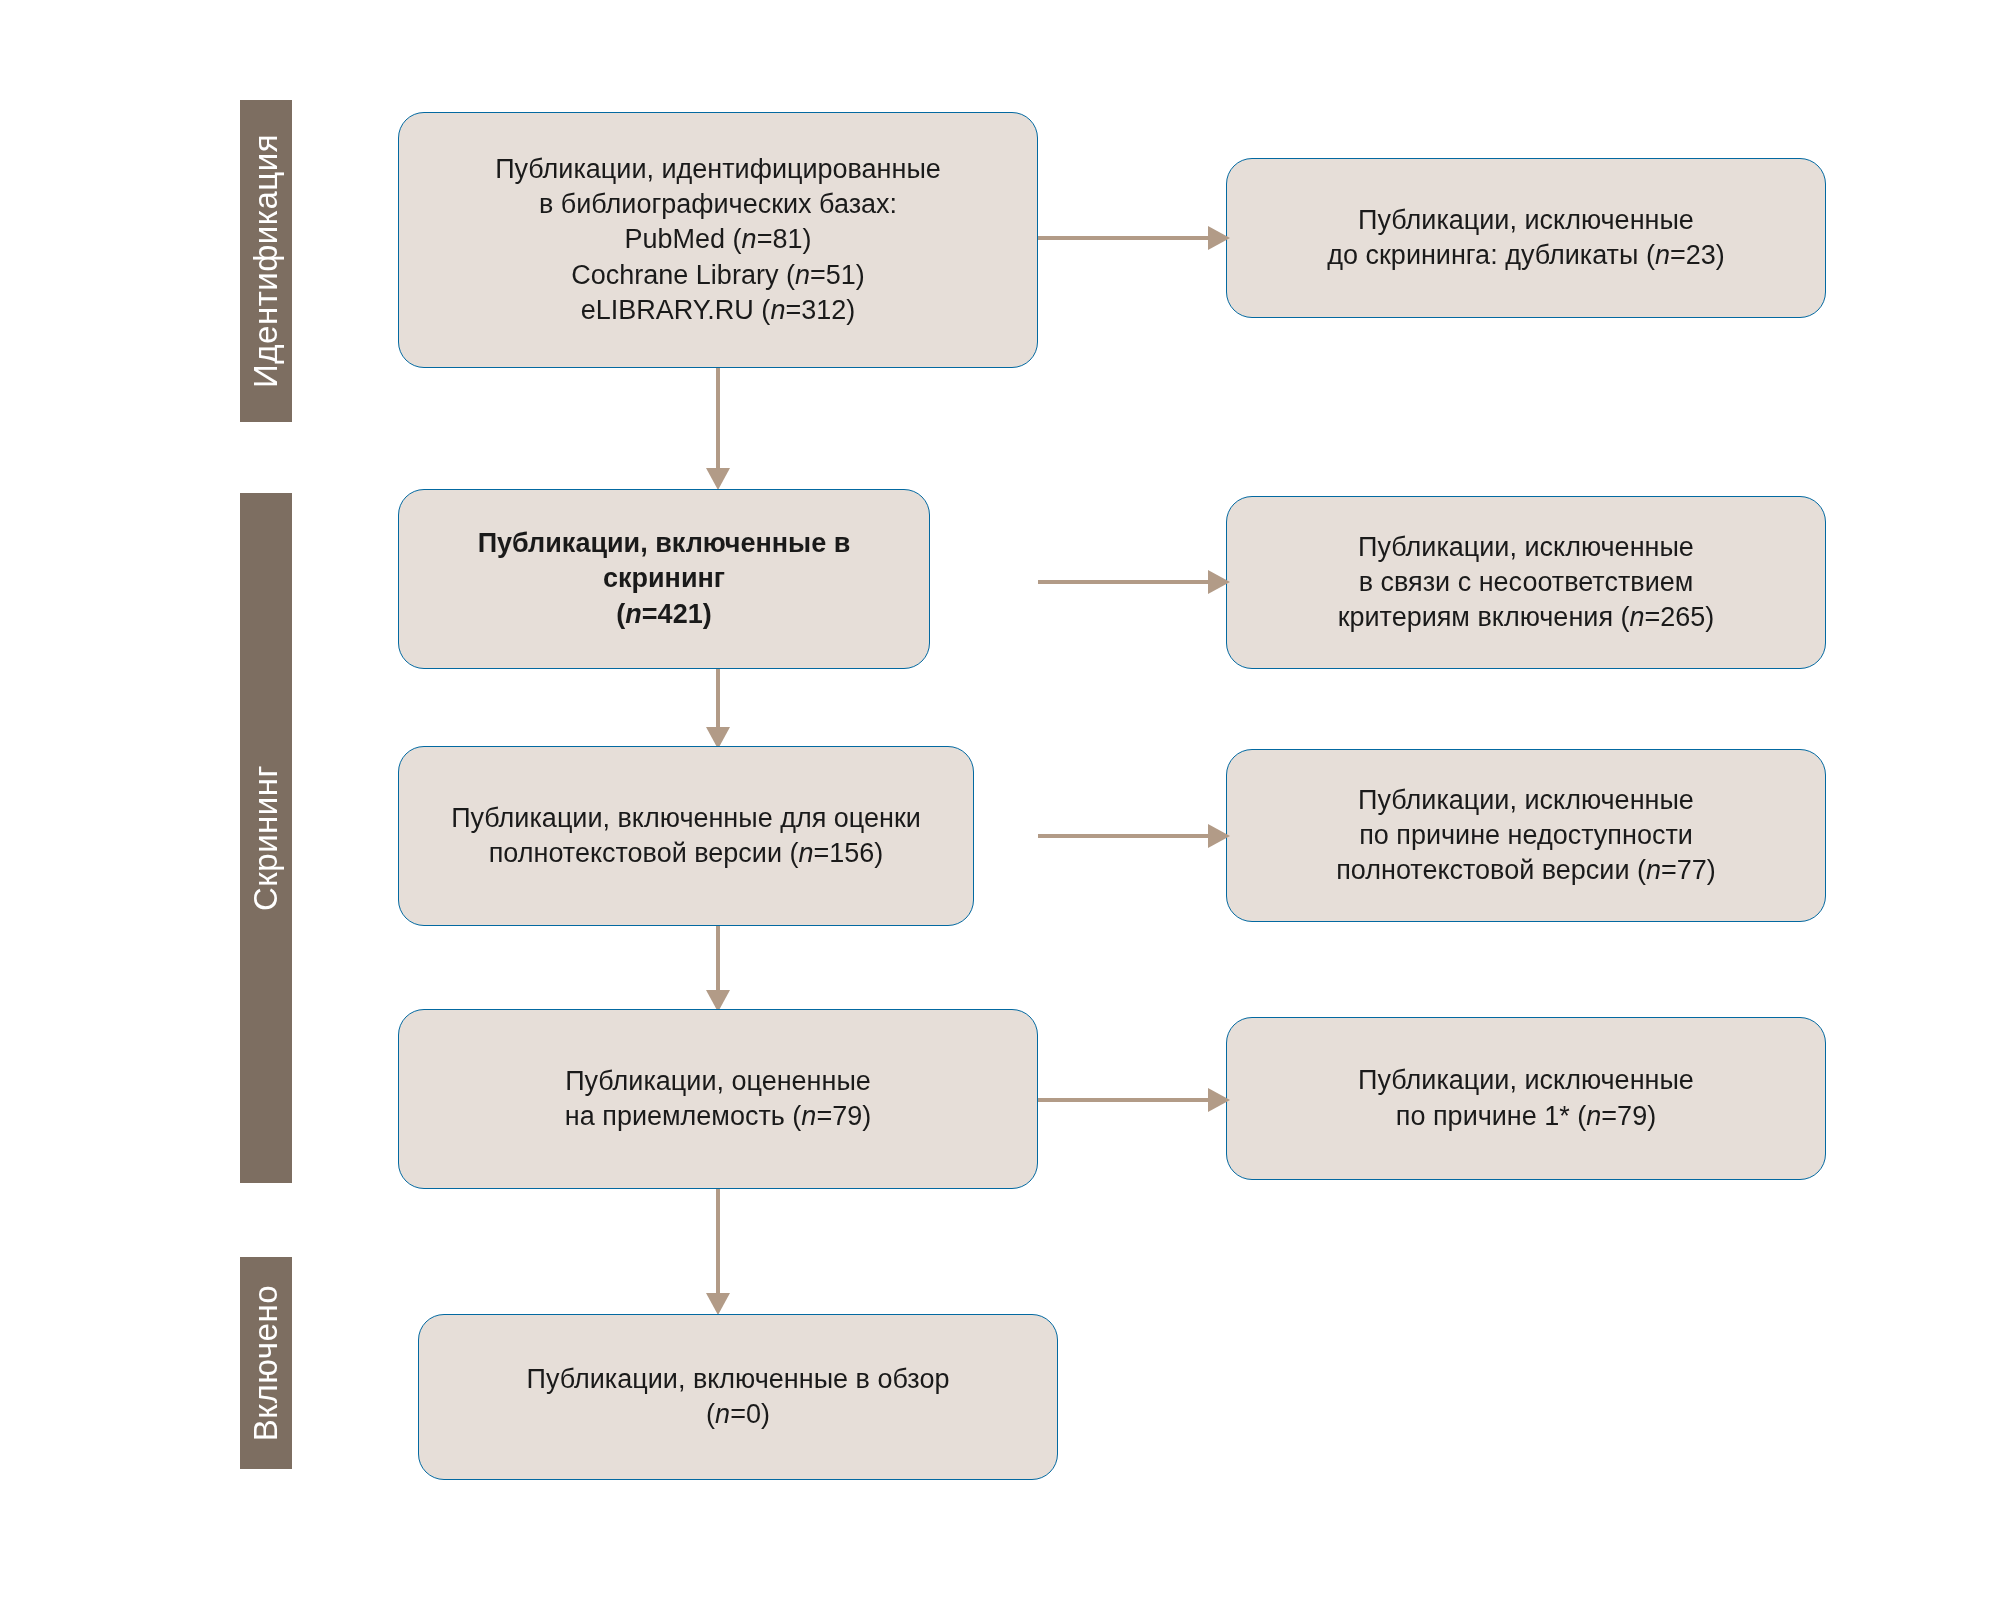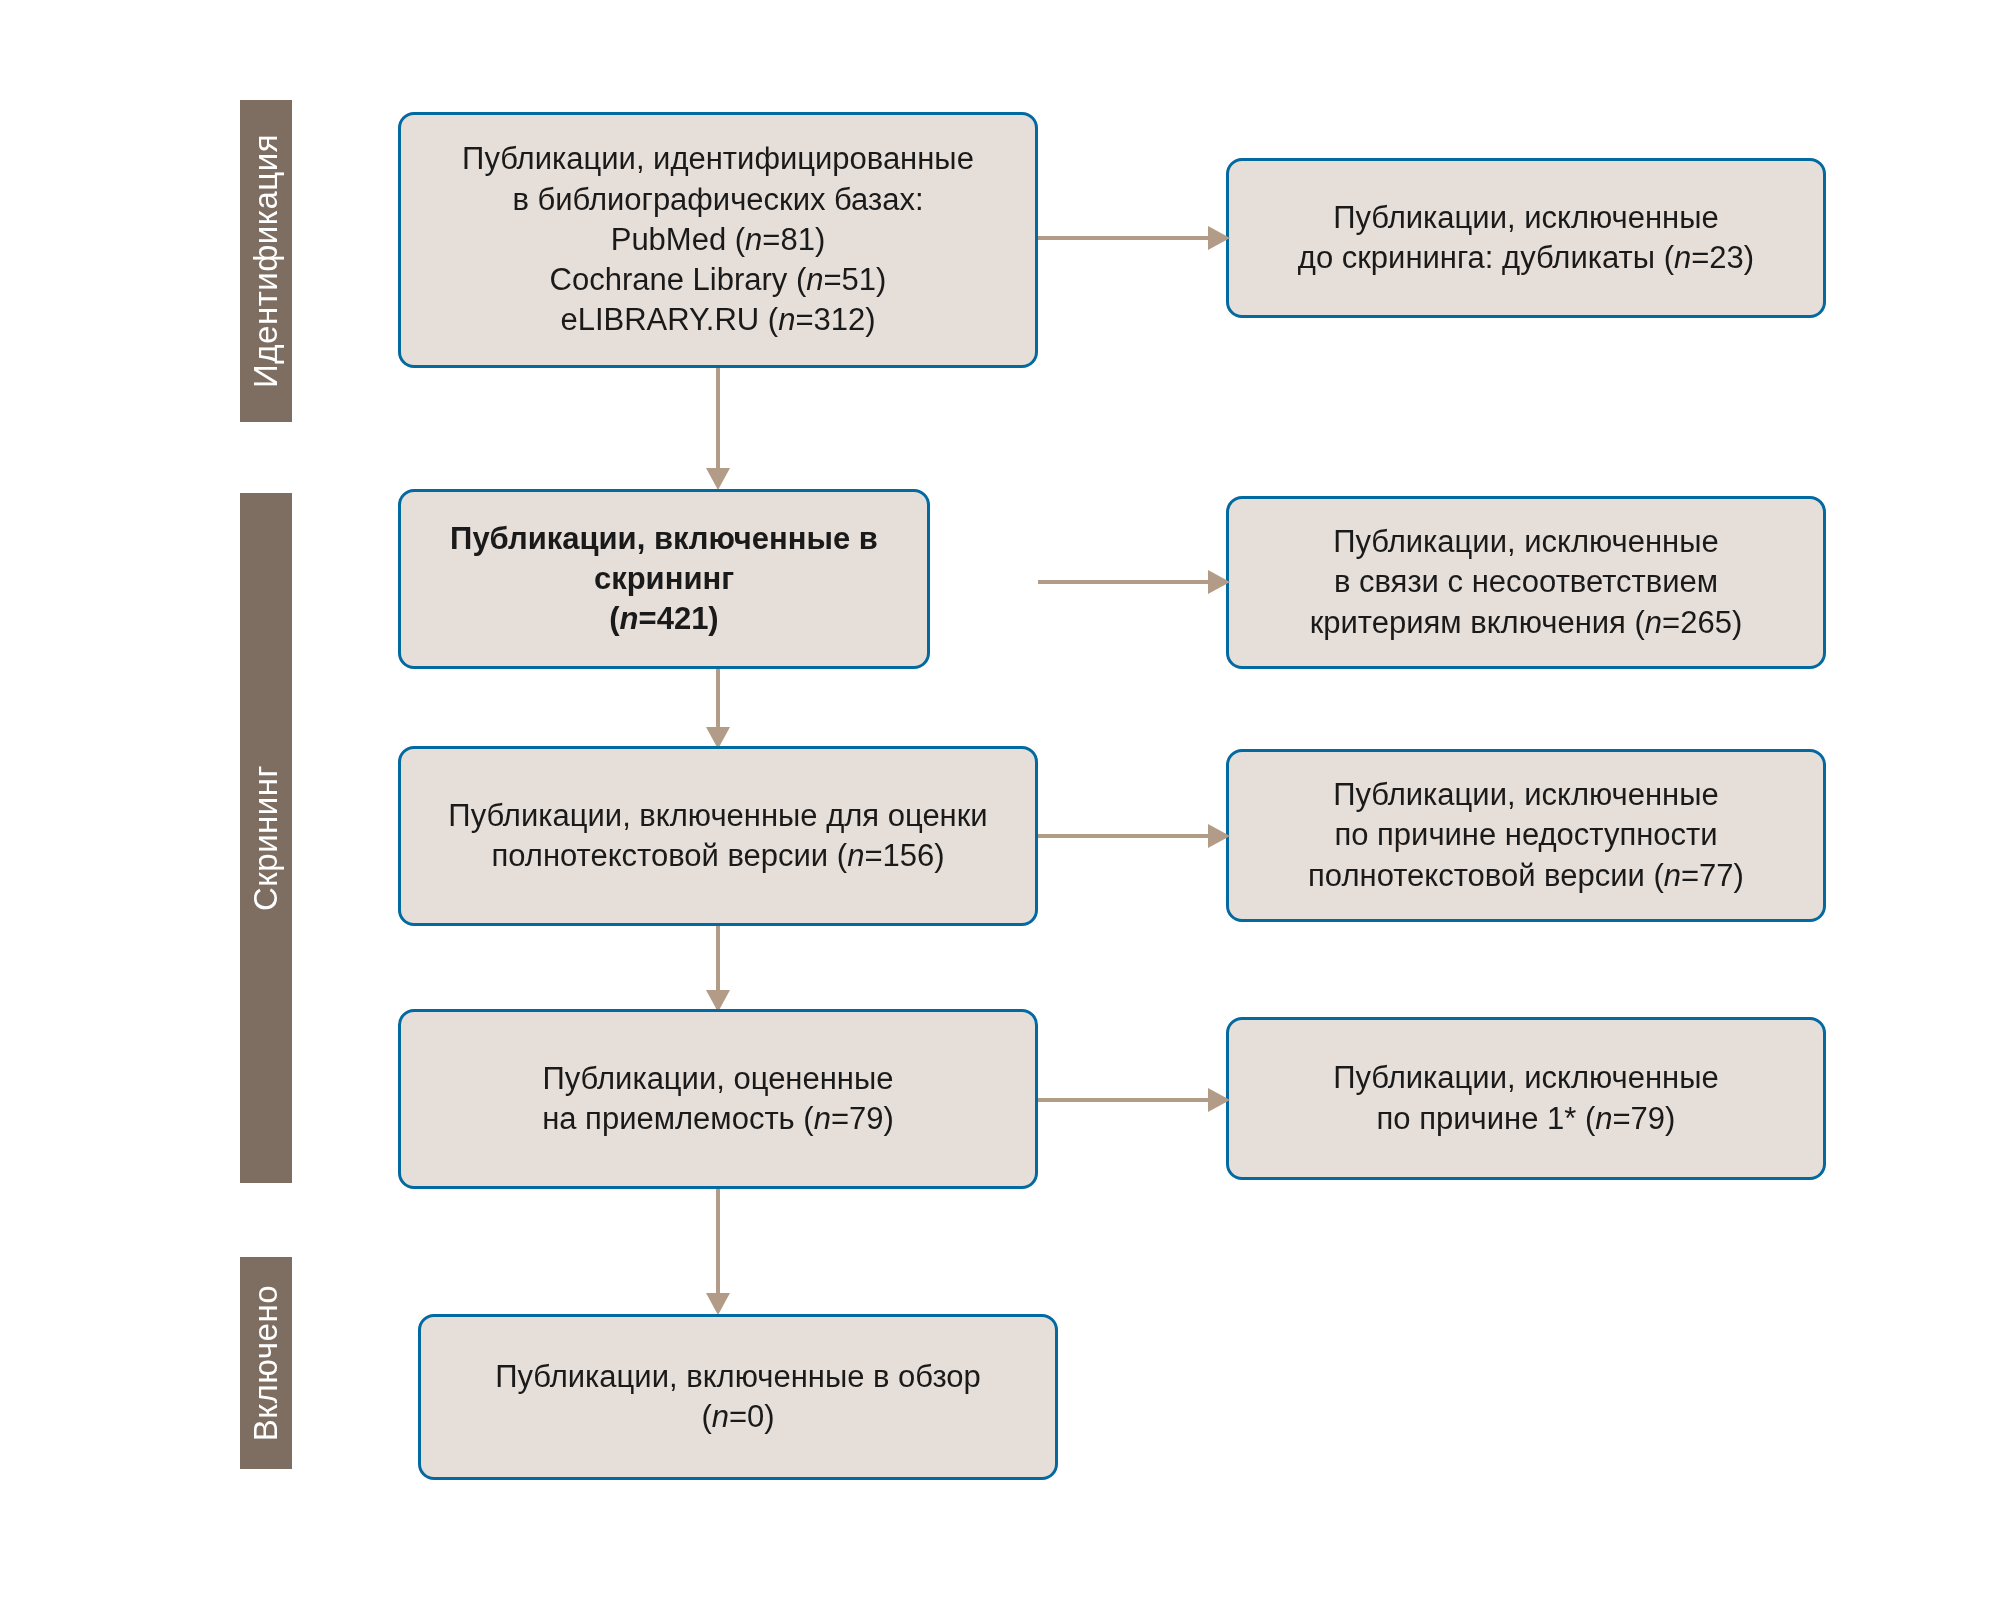--- a/index.html
+++ b/index.html
@@ -35,28 +35,28 @@
     transform: rotate(180deg);
     writing-mode: vertical-rl;
     -webkit-writing-mode: vertical-rl;
     font-weight: 400;
   }
   
   .flow-box {
     position: absolute;
     box-sizing: border-box;
     background: #e6ded8;
-    border: 3px solid #0369a1;
-    border-radius: 16px;
+    border: 1px solid #0369a1;
+    border-radius: 26px;
     display: flex;
     align-items: center;
     justify-content: center;
     text-align: center;
     color: #1a1a1a;
-    font-size: 31px;
+    font-size: 27px;
     line-height: 1.30;
     padding: 6px 18px;
   }
   .flow-box .box-text {
     display: block;
     width: 100%;
   }
   .flow-box .box-text i {
     font-style: italic;
   }
@@ -123,21 +123,21 @@
     </svg>
   </div>
 
   <div class="conn" style="left:702px; top:669px; width:32px; height:80px;">
     <svg width="32" height="80" viewBox="0 0 32 80">
       <line x1="16" y1="0" x2="16" y2="58" stroke="#b29b87" stroke-width="4"></line>
       <polygon points="4,58 28,58 16,80" fill="#b29b87"></polygon>
     </svg>
   </div>
 
-  <div class="flow-box" style="left:398px; top:746px; width:640px; height:180px;">
+  <div class="flow-box" style="left:398px; top:746px; width:576px; height:180px;">
     <span class="box-text">Публикации, включенные для оценки<br>полнотекстовой версии (<i>n</i>=156)</span>
   </div>
 
   <div class="flow-box" style="left:1226px; top:749px; width:600px; height:173px;">
     <span class="box-text">Публикации, исключенные<br>по причине недоступности<br>полнотекстовой версии (<i>n</i>=77)</span>
   </div>
 
   <div class="conn" style="left:1038px; top:820px; width:192px; height:32px;">
     <svg width="192" height="32" viewBox="0 0 192 32">
       <line x1="0" y1="16" x2="170" y2="16" stroke="#b29b87" stroke-width="4"></line>

